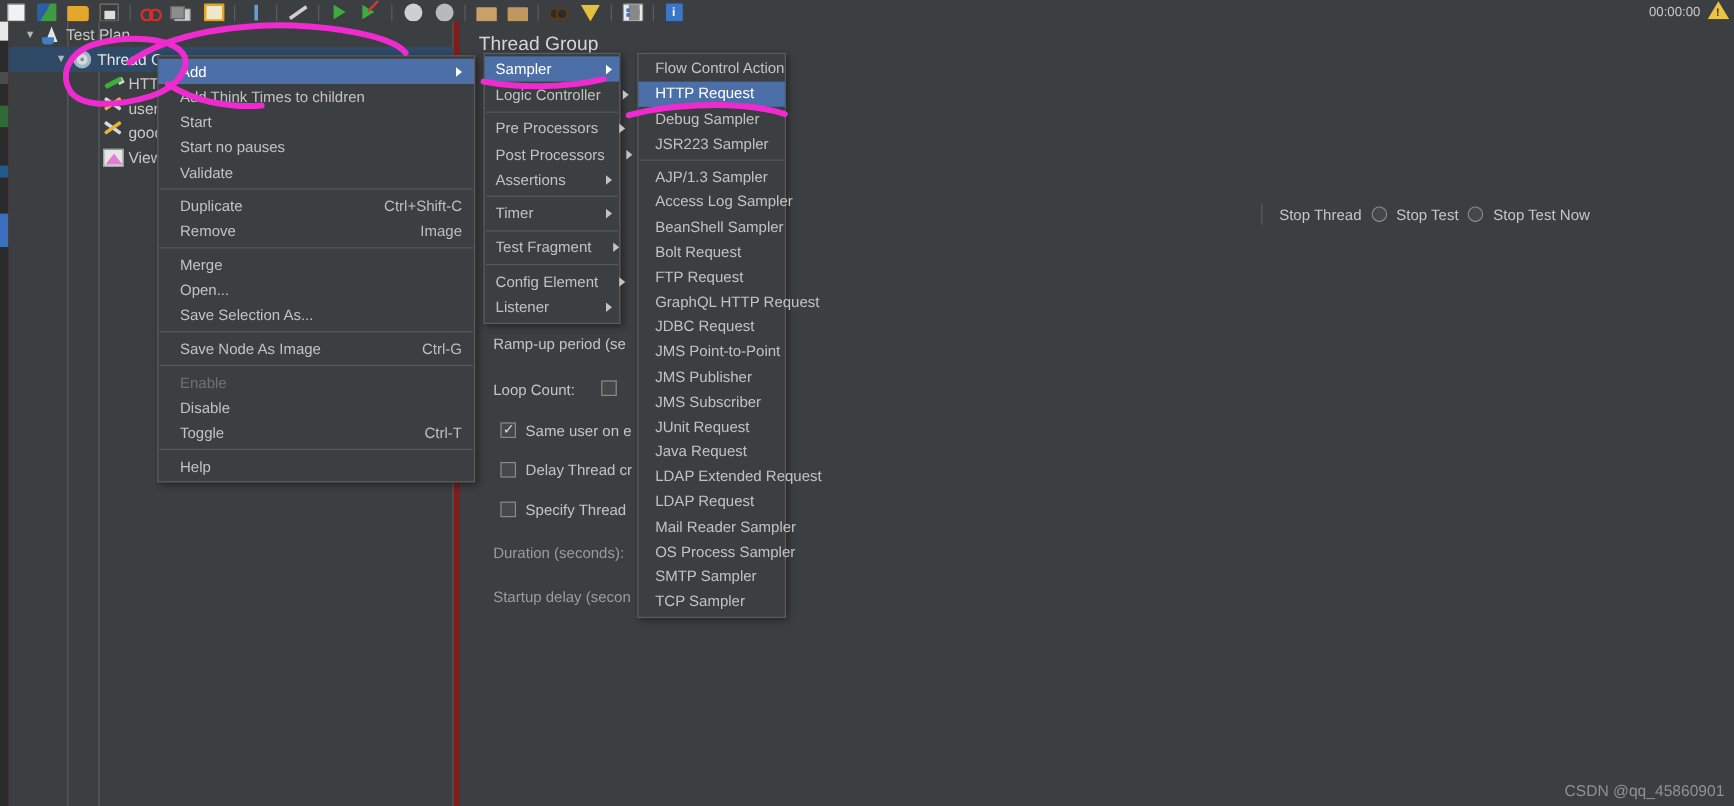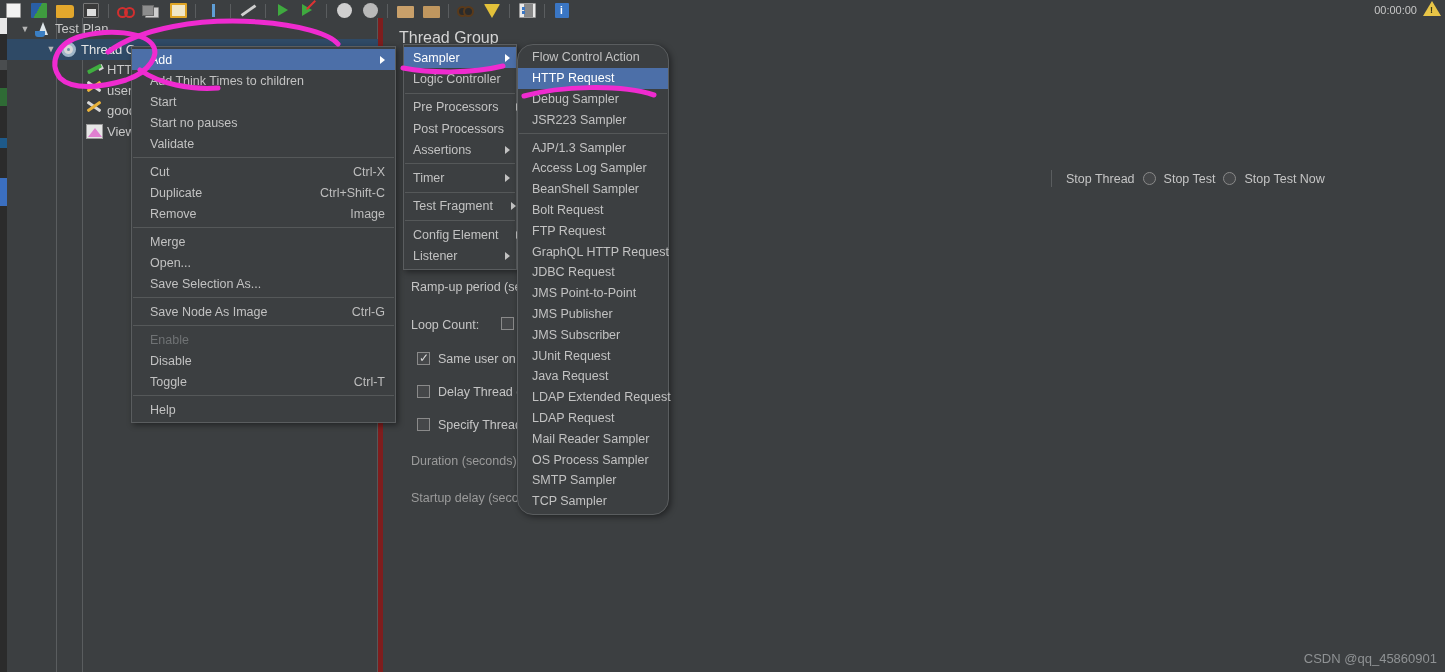--- a/index.html
+++ b/index.html
@@ -120,21 +120,21 @@
   .mi.hl { background:#4c6fa8; color:#ffffff; }
   .mi.disabled { color:#6f7274; }
   .mi .accel { margin-left:auto; padding-left:26px; font-size:12.5px; color:#bdbdbd; }
   .mi .arrow { margin-left:auto; padding-left:18px; }
   .mi .arrow::after { content:""; display:block; width:0;height:0; border-left:5px solid #c2c2c2; border-top:4px solid transparent; border-bottom:4px solid transparent; }
   .mi.hl .arrow::after { border-left-color:#fff; }
   .msep { height:1px; background:#555859; margin:3px 1px; }
 
   #menu-main { left:131px; top:46px; width:265px; }
   #menu-add  { left:403px; top:44px; width:114px; }
-  #menu-sampler { left:517px; top:44px; width:152px;border-radius:16px; }
+  #menu-sampler { left:531px; top:44px; width:124px; }
   #menu-sampler .mi { height:20.8px; padding-left:14px; }
   #menu-add .mi { height:21.3px; padding-left:9px; padding-right:6px;text-align:center; }
 
   
   .annot { position:absolute; left:0; top:0; width:1445px; height:672px; pointer-events:none; }
 
   
   .watermark { position:absolute; right:8px; bottom:6px; font-size:13px; color:#8f9294; }
 </style>
 </head>
@@ -334,24 +334,20 @@
         <span>Start</span>
       </div>
       <div class="mi">
         <span>Start no pauses</span>
       </div>
       <div class="mi">
         <span>Validate</span>
       </div>
       <div class="msep"></div>
       <div class="mi">
-        <span>Cut</span>
-        <span class="accel">Ctrl-X</span>
-      </div>
-      <div class="mi">
         <span>Duplicate</span>
         <span class="accel">Ctrl+Shift-C</span>
       </div>
       <div class="mi">
         <span>Remove</span>
         <span class="accel">Image</span>
       </div>
       <div class="msep"></div>
       <div class="mi">
         <span>Merge</span>

